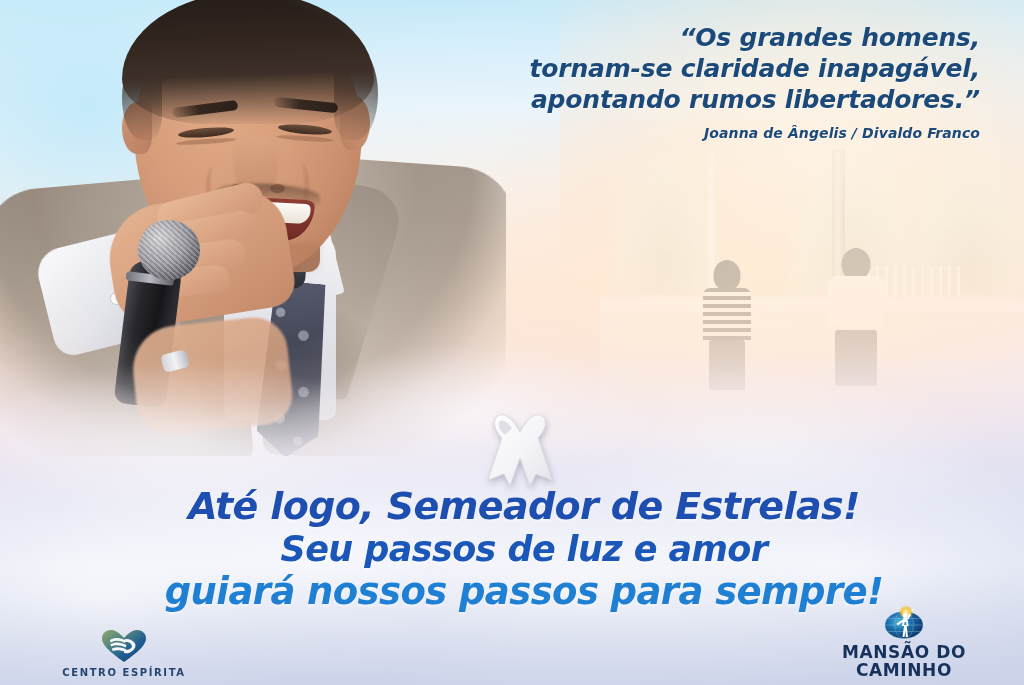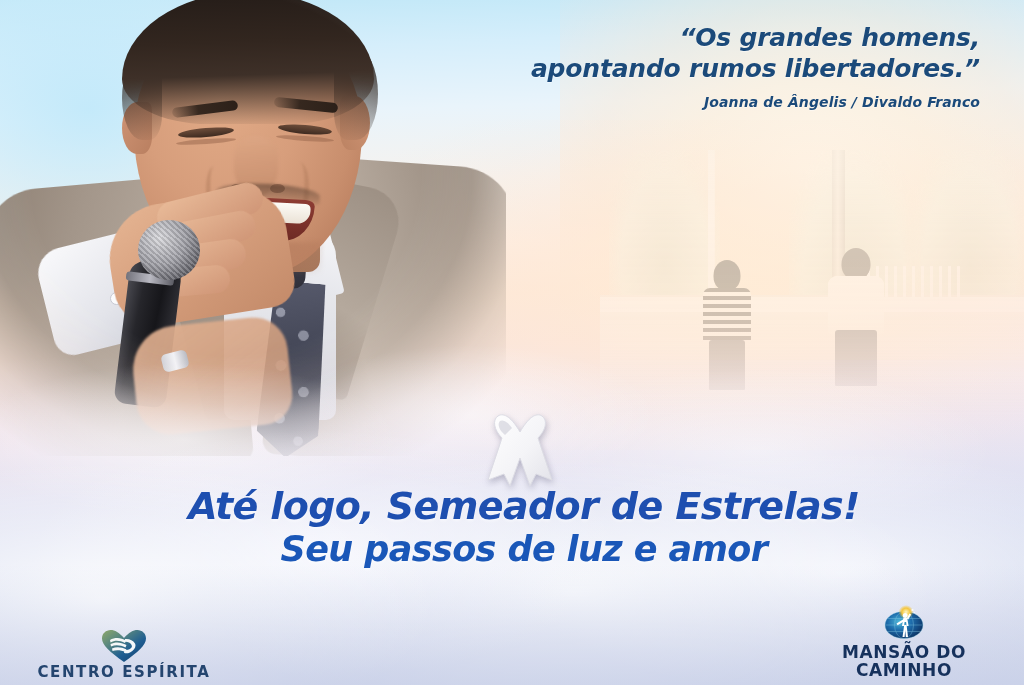--- a/index.html
+++ b/index.html
@@ -467,21 +467,21 @@
   .logo-right {
     position: absolute;
     right: 14px; bottom: 6px;
     width: 212px;
     text-align: center;
   }
   .logo-mark { display: block; margin: 0 auto 3px; }
   .logo-l1 {
     font-family: "DejaVu Sans", sans-serif;
     font-weight: bold;
-    font-size: 15px;
+    font-size: 10px;
     letter-spacing: 1.6px;
     color: #24456f;
     line-height: 13px;
   }
   .logo-l2 {
     font-family: "DejaVu Sans", sans-serif;
     font-weight: bold;
     font-size: 15px;
     letter-spacing: 0.5px;
     color: #16315c;
@@ -573,39 +573,41 @@
     <div class="p-layer hand2"></div>
     <div class="p-layer ring"></div>
   </div>
 
   <div class="clouds2"></div>
   <div class="clouds"></div>
   <div class="vignette-bottom"></div>
 
   <div class="quote-block">
     <div class="quote-line">“Os grandes homens,</div>
+    <div class="quote-line">tornam-se claridade inapagável,</div>
     <div class="quote-line">apontando rumos libertadores.”</div>
     <div class="quote-author">Joanna de Ângelis / Divaldo Franco</div>
   </div>
 
   <svg class="ribbon" viewBox="0 0 76 84">
     <defs>
       <linearGradient id="ribg" x1="0" y1="0" x2="1" y2="1">
         <stop offset="0%" stop-color="#ffffff"></stop>
         <stop offset="55%" stop-color="#f4f4f7"></stop>
         <stop offset="100%" stop-color="#e2e2e9"></stop>
       </linearGradient>
     </defs>
     <path d="M38 24 C 30 10, 22 4, 16 8 C 10 12, 12 22, 20 30 L 6 72 L 22 66 L 28 78 L 38 50 L 48 78 L 54 66 L 70 72 L 56 30 C 64 22, 66 12, 60 8 C 54 4, 46 10, 38 24 Z" fill="url(#ribg)" stroke="#dcdce4" stroke-width="1"></path>
     <path d="M30 20 C 26 14, 21 11, 18 13 C 15 16, 17 22, 23 27 Z" fill="#c9c9d3" opacity="0.55"></path>
   </svg>
 
   <div class="headline">
     <div class="hl l1">Até logo, Semeador de Estrelas!</div>
     <div class="hl l2">Seu passos de luz e amor</div>
+    <div class="hl l3">guiará nossos passos para sempre!</div>
   </div>
 
   <div class="logo-left">
     <svg class="logo-mark" width="46" height="34" viewBox="0 0 46 34">
       <defs>
         <linearGradient id="hg" x1="0" y1="0" x2="1" y2="1">
           <stop offset="0%" stop-color="#8fa86a"></stop>
           <stop offset="28%" stop-color="#5d8a7e"></stop>
           <stop offset="62%" stop-color="#1f5e92"></stop>
           <stop offset="100%" stop-color="#133b66"></stop>

